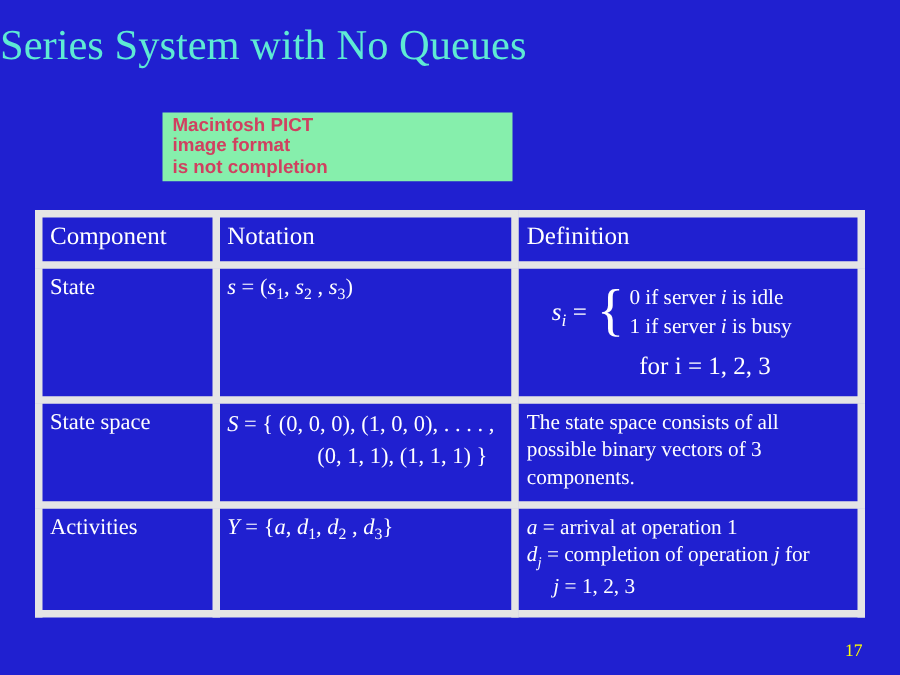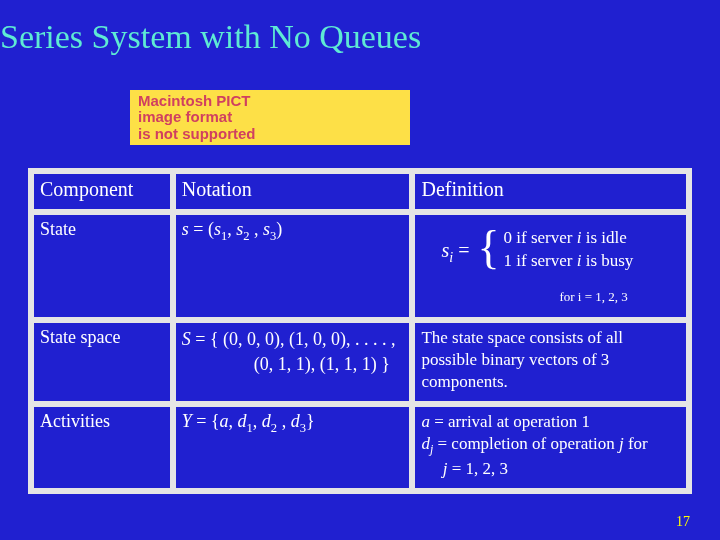--- a/index.html
+++ b/index.html
@@ -23,21 +23,21 @@
     font-size: 34px;
     padding-top: 18px;
     font-weight: normal;
   }
   .placeholder {
     position: absolute;
     top: 90px;
     left: 130px;
     width: 280px;
     height: 55px;
-    background: #fde047;
+    background: #86efac;
     color: #d04060;
     font-family: Arial, sans-serif;
     font-weight: bold;
     font-size: 15px;
     line-height: 1.1;
     box-sizing: border-box;
     padding: 3px 8px;
     display: flex;
     flex-direction: column;
     justify-content: center;
@@ -77,22 +77,21 @@
     display: flex;
     align-items: flex-start;
   }
   .si-label { font-size: 20px; padding-top: 12px; }
   .brace { font-size: 46px; line-height: 0.9; margin: 0 4px 0 8px; }
   .cases { font-size: 17px; line-height: 1.35; }
   .forline {
     position: absolute;
     bottom: 4px;
     left: 90px;
-    font-size: 13px;
-    margin-left: 48px;
+    font-size: 20px;
   }
   .def-block { font-size: 17px; line-height: 1.3; font-family: Liberation Serif, serif; }
   .nowrap { white-space: nowrap; }
   .pagenum {
     position: absolute;
     bottom: 10px;
     right: 30px;
     color: #ffff00;
     font-size: 14px;
   }
@@ -102,21 +101,21 @@
 </head>
 <body>
 
 <div class="slide">
 
   <div class="title">Series System with No Queues</div>
 
   <div class="placeholder">
     <div>Macintosh PICT</div>
     <div>image format</div>
-    <div>is not supported</div>
+    <div>is not completion</div>
   </div>
 
   <table class="tbl">
     <tbody>
         <tr>
       <th class="c1">Component</th>
       <th class="c2">Notation</th>
       <th class="c3">Definition</th>
     </tr>
 

